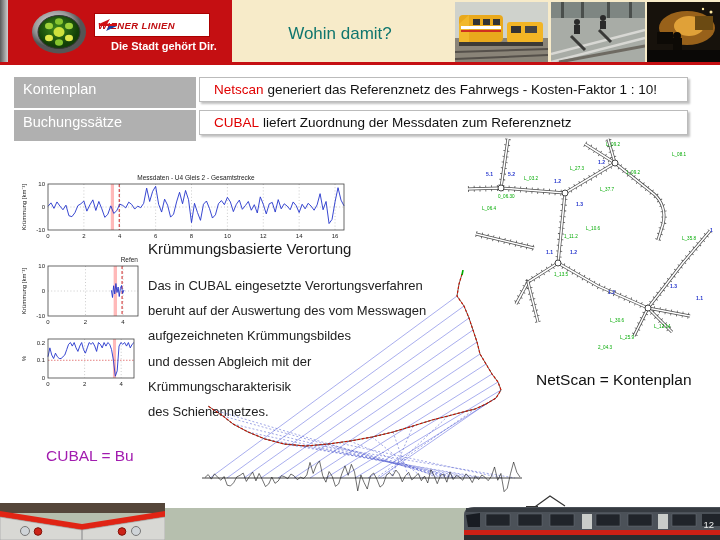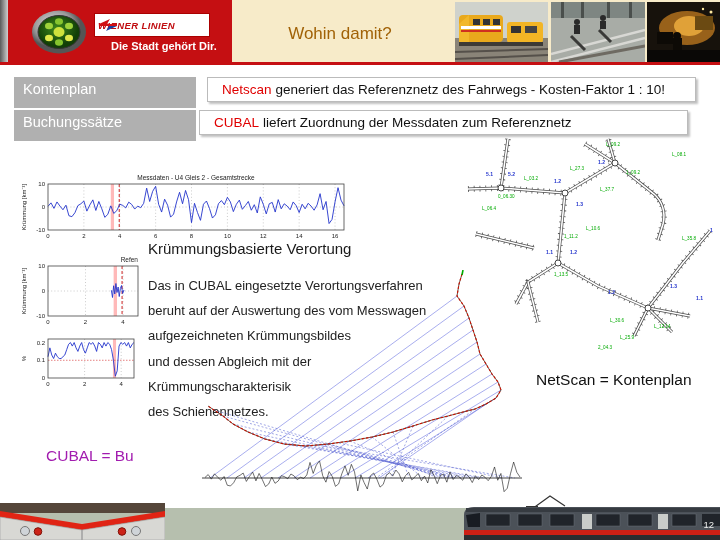--- a/index.html
+++ b/index.html
@@ -9,21 +9,21 @@
   .edge-strip{position:absolute;left:0;top:0;width:8px;height:62px;
               background:linear-gradient(90deg,#5a5a5a,#cfcfcf);}
   .red-band{position:absolute;left:8px;top:0;width:224px;height:62px;background:#c50f12;}
   .jewel{position:absolute;left:30px;top:9px;}
   .logo-box{position:absolute;left:94px;top:13px;width:116px;height:24px;background:#fff;
             border:1px solid #a00;display:flex;align-items:center;gap:3px;padding:0 3px;box-sizing:border-box;}
   .brand-name{color:#c00d10;font-weight:bold;font-style:italic;font-size:9.5px;letter-spacing:.4px;white-space:nowrap;}
   .tagline{position:absolute;left:96px;top:40px;color:#ffffff;font-weight:bold;font-size:11px;white-space:nowrap;margin-left:15px;}
   .title-panel{position:absolute;left:232px;top:0;width:488px;height:62px;background:#f7ebc9;}
   .slide-title{position:absolute;left:245px;top:24px;width:190px;text-align:center;
-               color:#a16207;font-size:17px;}
+               color:#0f766e;font-size:17px;}
   .photo{position:absolute;top:2px;height:60px;overflow:hidden;}
   .red-rule{position:absolute;left:0;top:62px;width:720px;height:3px;background:#c50f12;}
   
   .row-label{position:absolute;left:14px;width:182px;height:31px;background:#b0b0b0;
              color:#ffffff;font-size:14.5px;line-height:25px;padding-left:9px;box-sizing:border-box;}
   .row-content{position:absolute;left:199px;width:489px;height:25px;background:#ffffff;
                border:1px solid #bbb;box-shadow:2px 2px 2px rgba(0,0,0,.25);
                font-size:13.5px;line-height:24px;padding-left:14px;box-sizing:border-box;color:#111;}
   .row-content .term{color:#e00000;}
   .row-content .rest{margin-left:4px;}
@@ -125,21 +125,21 @@
     <circle cx="30" cy="34" r="4" fill="#0d0a06"></circle>
       <rect x="26" y="36" width="9" height="12" fill="#0d0a06"></rect>
     <rect x="0" y="48" width="73" height="12" fill="#0a0806"></rect>
     <circle cx="64" cy="10" r="1.5" fill="#ffe9a0"></circle>
       <circle cx="56" cy="7" r="1.2" fill="#ffe9a0"></circle>
   </svg>
 
   <div class="red-rule"></div>
 
   <div class="row-label" style="top:77px;">Kontenplan</div>
-  <div class="row-content" style="top:77px;margin-left:8px;">
+  <div class="row-content" style="top:77px;">
     <span class="term">Netscan</span><span class="rest">generiert das Referenznetz des Fahrwegs - Kosten-Faktor 1 : 10!</span>
   </div>
   <div class="row-label" style="top:110px;">Buchungssätze</div>
   <div class="row-content" style="top:110px;">
     <span class="term">CUBAL</span><span class="rest">liefert Zuordnung der Messdaten zum Referenznetz</span>
   </div>
 
   <svg id="chart1" style="left:18px;top:168px;" width="332" height="80" viewBox="0 0 332 80">
       <rect x="92.78787878787878" y="16" width="3.229090909090928" height="46" fill="#ffb9b9"></rect>
       <text x="30" y="70" font-size="6" fill="#222" text-anchor="middle">0</text>

